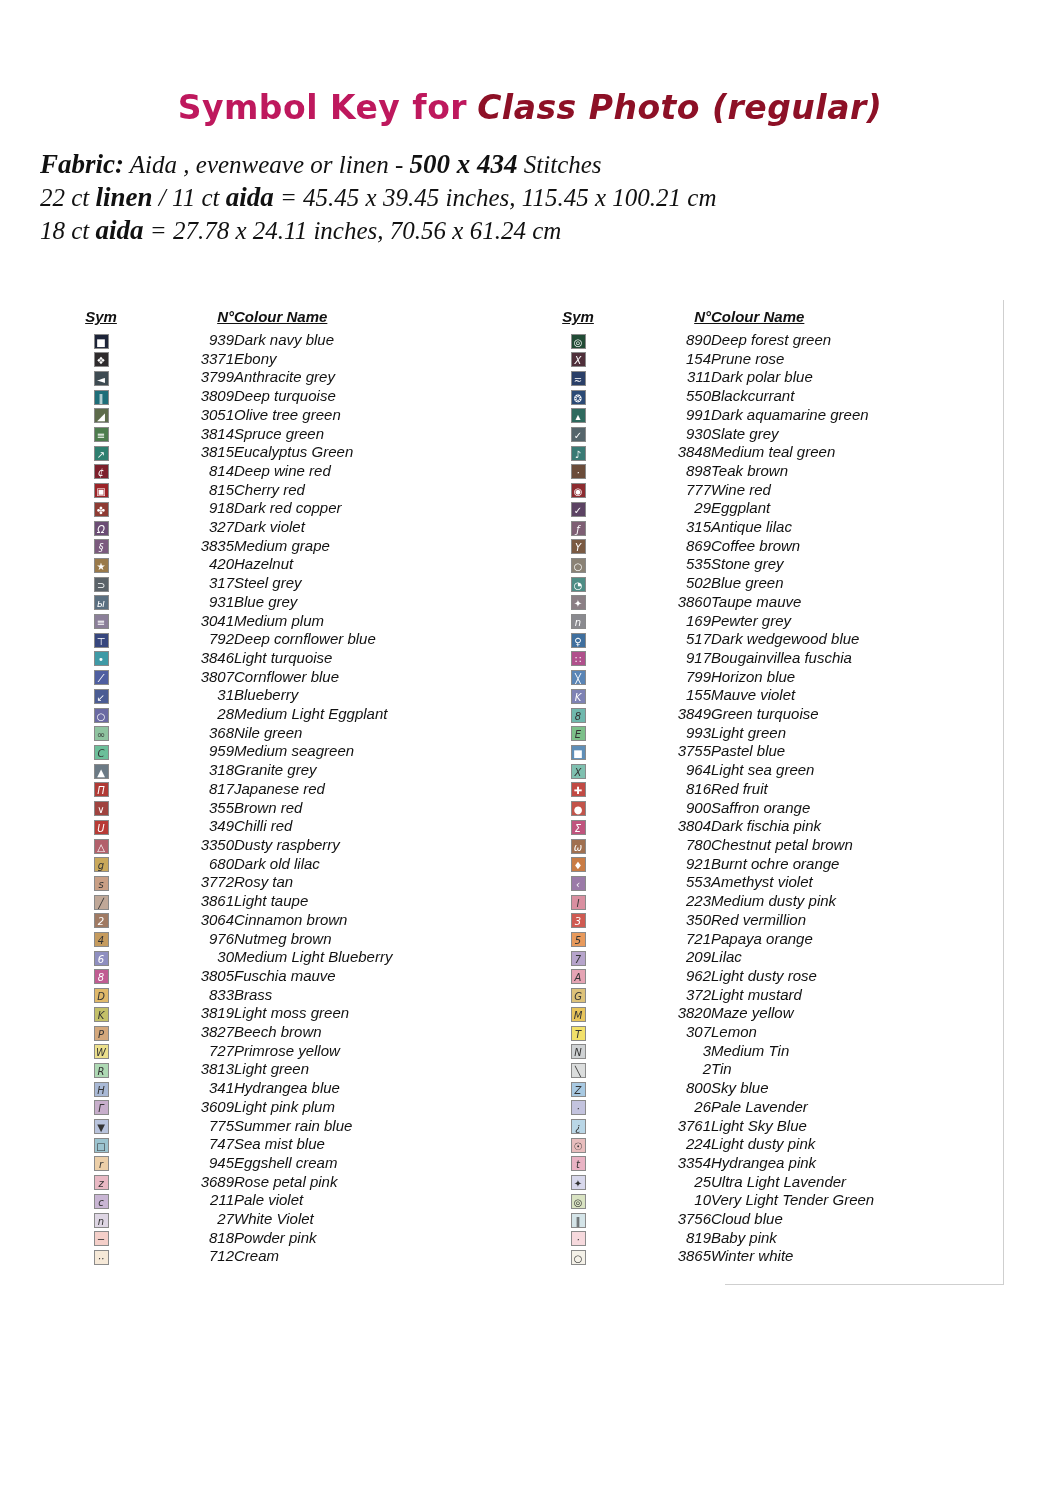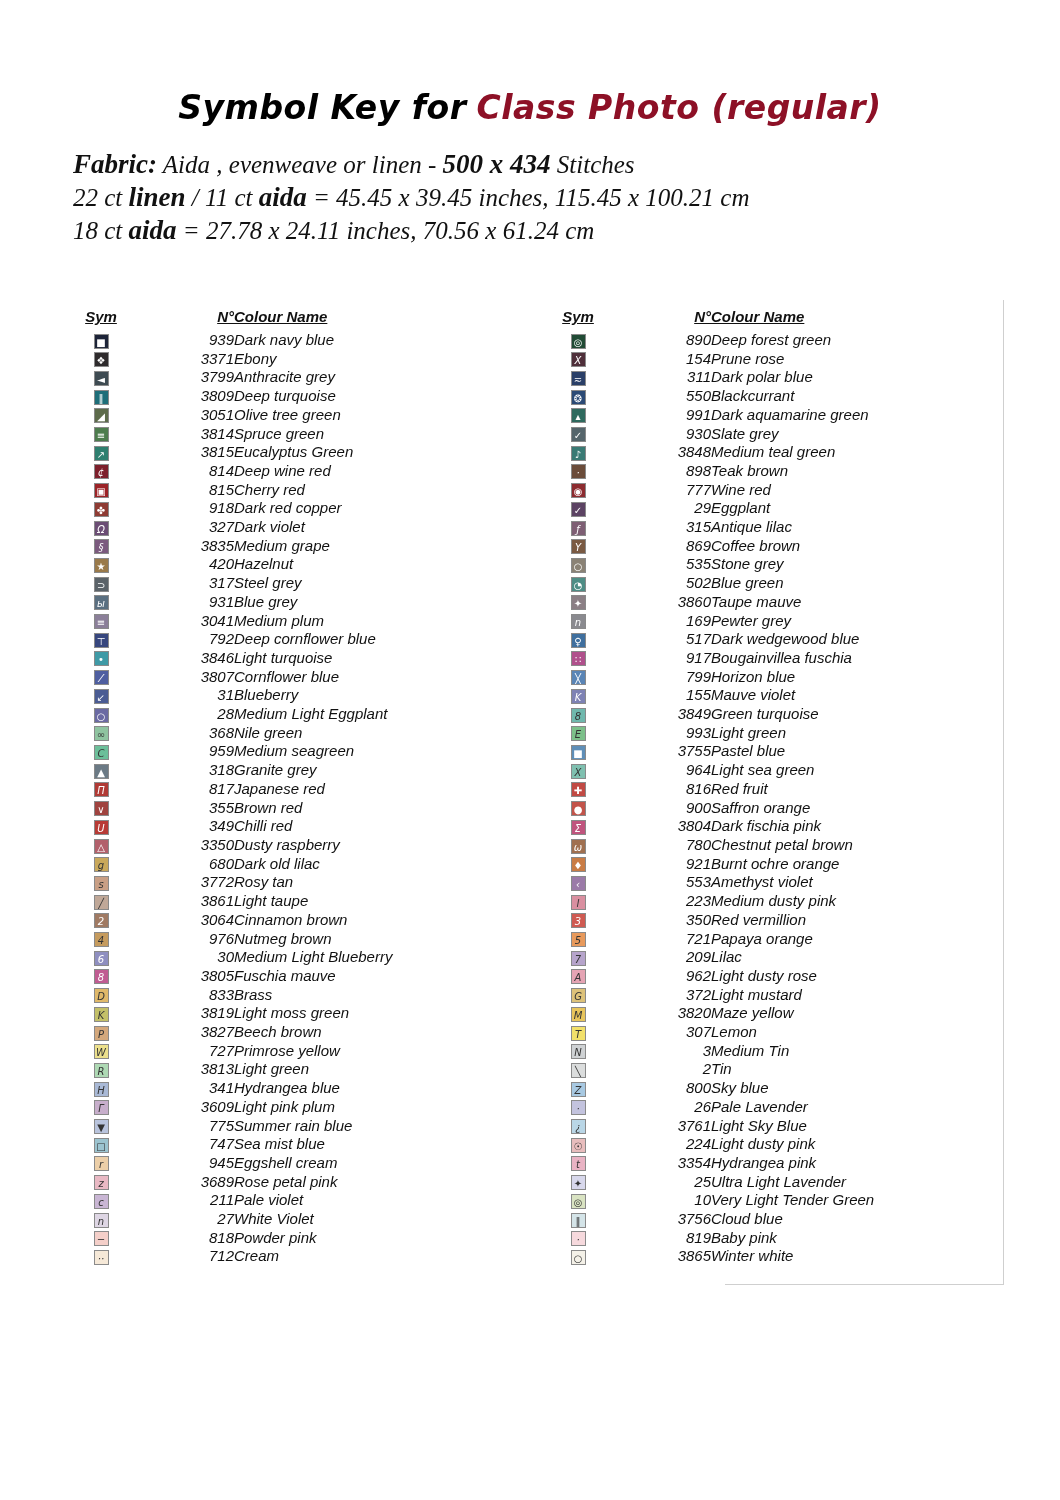--- a/index.html
+++ b/index.html
@@ -25,23 +25,22 @@
   .title-line {
     position: absolute;
     left: 0; top: 88px;
     width: 1060px;
     text-align: center;
     white-space: nowrap;
   }
   .title-part1 {
     font-family: "DejaVu Sans", sans-serif;
     font-size: 33px;
-    font-style: italic;
     font-weight: bold;
-    color: #000000;
+    color: #be185d;
     letter-spacing: 0.5px;
   }
   .title-part2 {
     font-family: "DejaVu Sans", sans-serif;
     font-size: 33px;
     font-style: italic;
     font-weight: bold;
     color: #8d1026;
     letter-spacing: 0.5px;
     margin-left: 10px;
@@ -53,21 +52,20 @@
     top: 148px;
     width: 900px;
   }
   .fabric-row {
     font-family: "Liberation Serif", serif;
     font-size: 25px;
     font-style: italic;
     color: #111111;
     line-height: 33px;
     white-space: nowrap;
-    margin-left: 33px;
   }
   .fabric-row .bigb {
     font-weight: bold;
     font-size: 27px;
   }
   
   .tables {
     position: absolute;
     left: 0;
     top: 308px;

